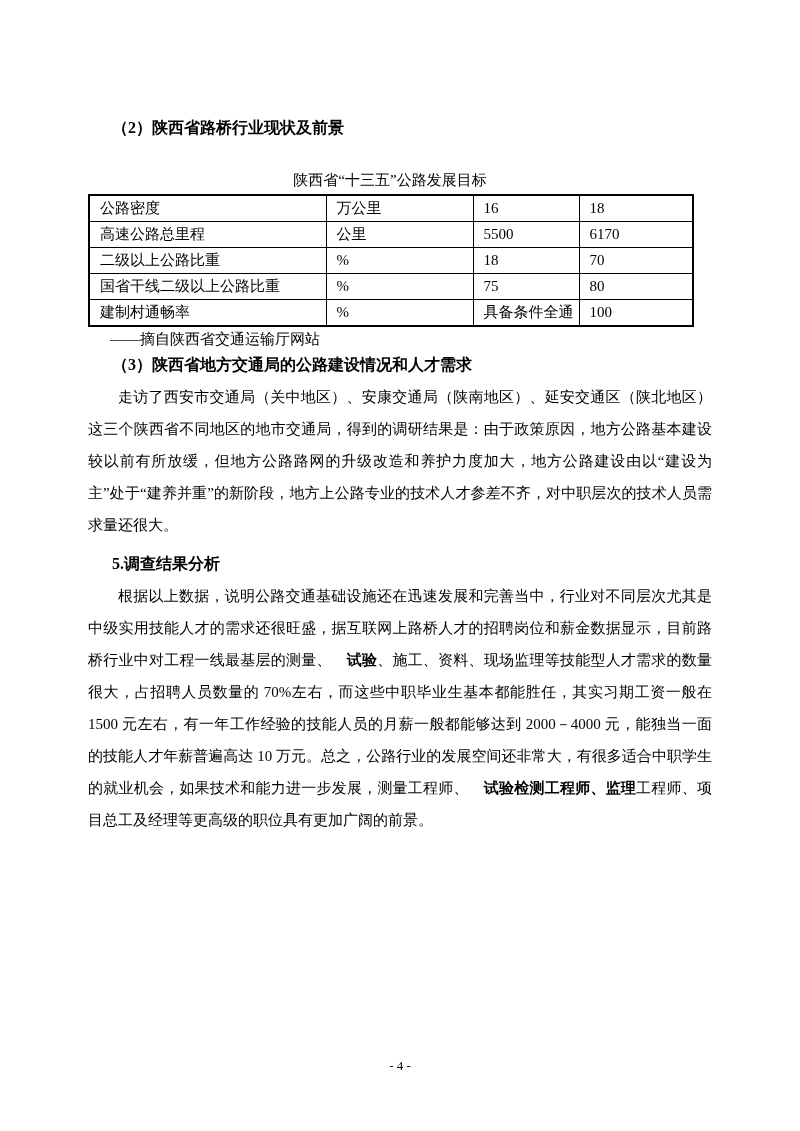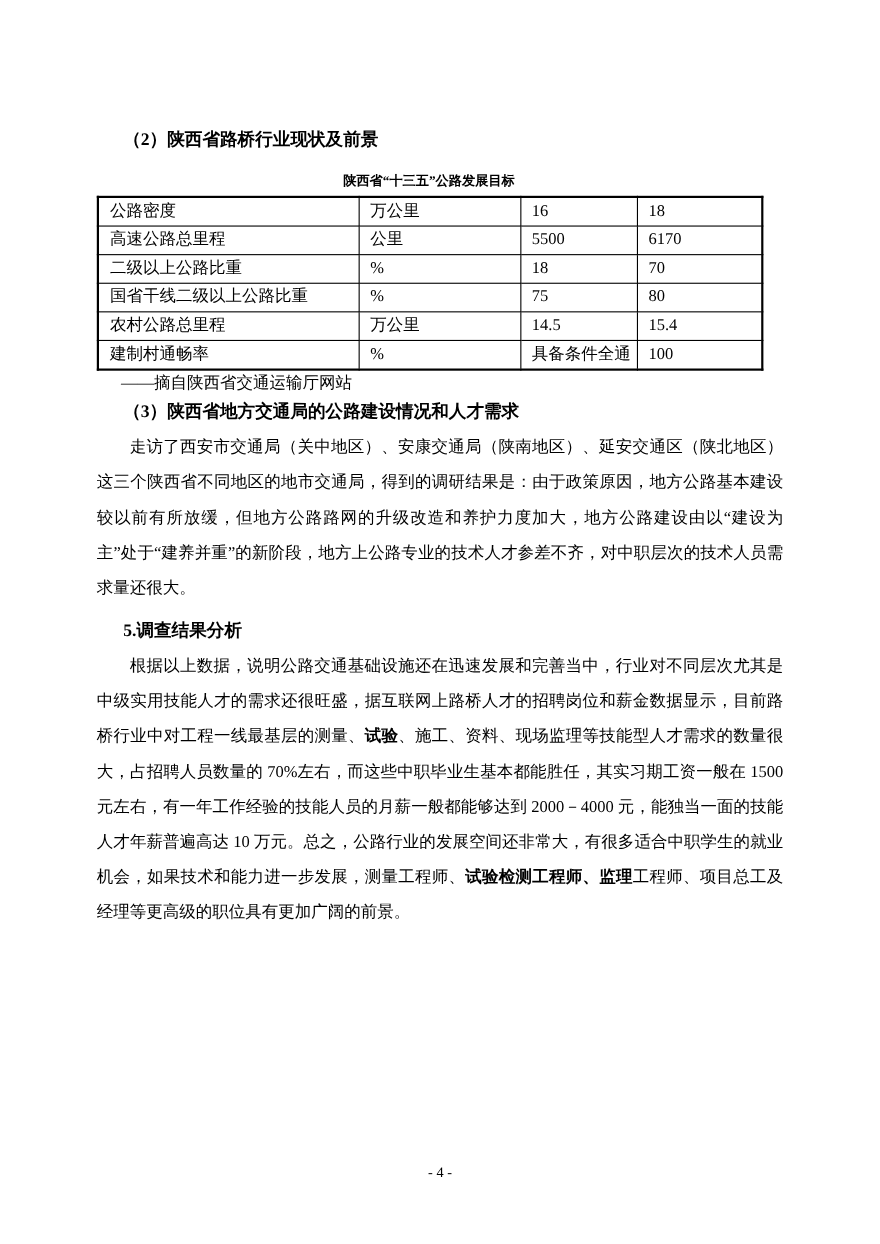--- a/index.html
+++ b/index.html
@@ -23,24 +23,24 @@
   }
   .heading {
     font-weight: bold;
     font-size: 16px;
     line-height: 19px;
     text-indent: 24px;
   }
   .table-title {
     width: 604px;
     text-align: center;
-    font-weight: bold;
-    font-size: 12px;
+    font-weight: normal;
+    font-size: 15px;
     line-height: 16px;
-    margin-top: 19px;
+    margin-top: 35px;
   }
   table.data-table {
     margin-top: 6px;
     width: 604px;
     border-collapse: collapse;
     table-layout: fixed;
     border: 2px solid #000;
   }
   table.data-table td {
     border: 1px solid #000;
@@ -59,21 +59,21 @@
   }
   .heading-3 { margin-top: 7px; }
   .para {
     margin-top: 7px;
     text-align: justify;
     text-indent: 2em;
     font-size: 15px;
     line-height: 32px;
   }
   .heading-5 { margin-top: 13px; }
-  .bold { font-weight: bold; }
+  .bold { font-weight: bold; margin-left: 15px; }
   .page-number {
     position: absolute;
     left: 0;
     right: 0;
     bottom: 58px;
     text-align: center;
     font-size: 13px;
     line-height: 14px;
   }
 </style>
@@ -113,26 +113,20 @@
           <td>18</td>
           <td>70</td>
         </tr>
         <tr>
           <td>国省干线二级以上公路比重</td>
           <td>%</td>
           <td>75</td>
           <td>80</td>
         </tr>
         <tr>
-          <td>农村公路总里程</td>
-          <td>万公里</td>
-          <td>14.5</td>
-          <td>15.4</td>
-        </tr>
-        <tr>
           <td>建制村通畅率</td>
           <td>%</td>
           <td>具备条件全通</td>
           <td>100</td>
         </tr>
       </tbody>
     </table>
 
     <div class="source-line">——摘自陕西省交通运输厅网站</div>
 

